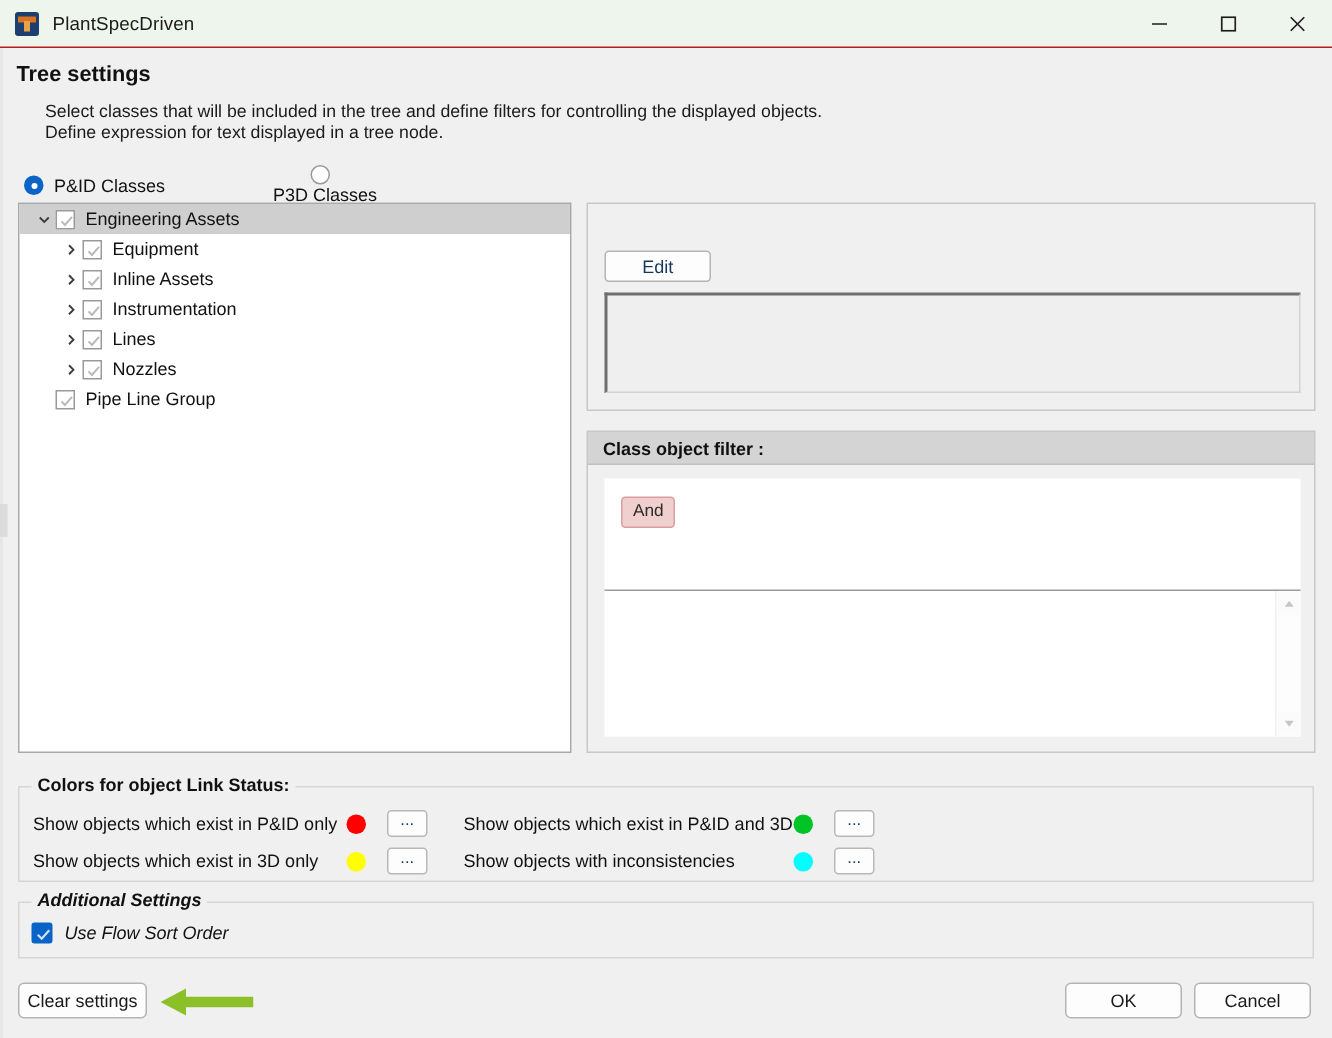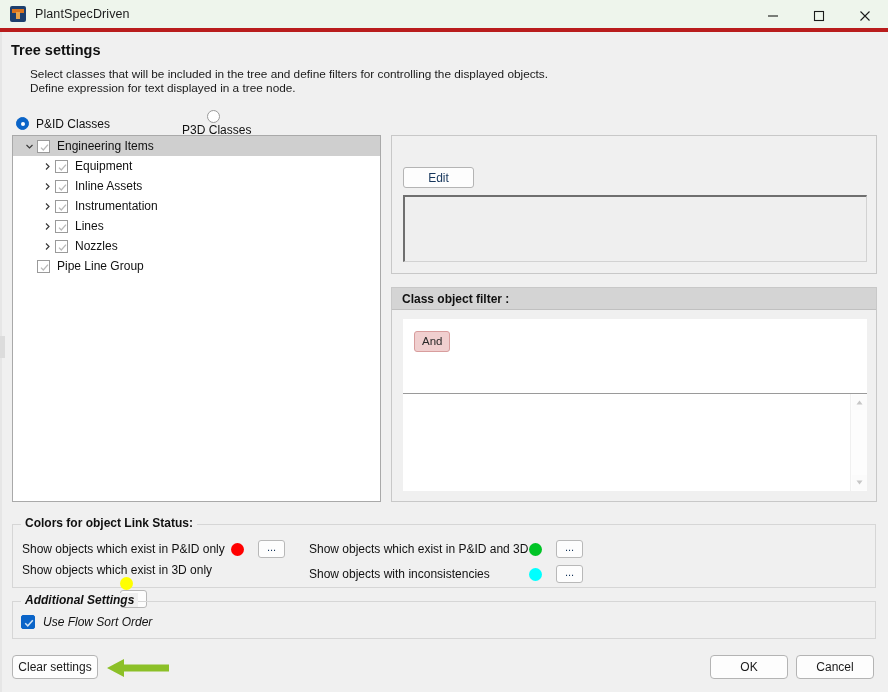--- a/index.html
+++ b/index.html
@@ -14,21 +14,21 @@
     position: relative;
     width: 888px; height: 692px;
     background: #f0f0f0;
     overflow: hidden;
   }
 
   
   #titlebar {
     position: absolute; left: 0; top: 0; width: 888px; height: 32px;
     background: #eef5ec;
-    border-bottom: 4px solid #b91c1c;
+    border-bottom: 1px solid #b91c1c;
     display: flex; align-items: center;
   }
   #app-icon {
     width: 16px; height: 16px; margin-left: 10px; margin-right: 9px;
     border-radius: 2px;
     background: #1d3f6e;
     position: relative; flex: none;
     overflow: hidden;
   }
   #app-icon::before {
@@ -181,21 +181,21 @@
     border: 1px solid #d6d6d6; background: transparent;
   }
   #fs-colors-legend {
     position: absolute; left: 8px; top: -9px;
     background: #f0f0f0; padding: 0 4px;
     font-size: 12px; font-weight: bold; color: #111;
     white-space: nowrap;
   }
   .color-row { position: absolute; display: flex; align-items: center; height: 22px; }
   #cr-0 { left: 9px; top: 13px; }
-  #cr-1 { left: 9px; top: 38px; flex-direction: column; }
+  #cr-1 { left: 9px; top: 38px; }
   #cr-2 { left: 296px; top: 13px; }
   #cr-3 { left: 296px; top: 38px; }
   .color-label {
     font-size: 12px; color: #111; white-space: nowrap;
   }
   #cr-0 .color-label, #cr-1 .color-label { width: 209px; }
   #cr-2 .color-label, #cr-3 .color-label { width: 220px; }
   .swatch {
     width: 13px; height: 13px; border-radius: 50%; flex: none;
   }
@@ -307,21 +307,21 @@
       <span class="tw">
         <svg width="9" height="9" viewBox="0 0 9 9">
             <path d="M1.5 3 L4.5 6 L7.5 3" fill="none" stroke="#3a3a3a" stroke-width="1.2"></path>
           </svg>
       </span>
       <span class="tcb">
         <svg width="11" height="11" viewBox="0 0 11 11">
             <path d="M2 5.6 L4.3 8 L9 2.6" fill="none" stroke="#b9b9b9" stroke-width="1.3"></path>
           </svg>
       </span>
-      <span>Engineering Items</span>
+      <span>Engineering Assets</span>
     </div>
 
     <div class="tree-row tree-indent-1">
       <span class="tw">
         <svg width="9" height="9" viewBox="0 0 9 9">
             <path d="M3 1.5 L6 4.5 L3 7.5" fill="none" stroke="#3a3a3a" stroke-width="1.2"></path>
           </svg>
       </span>
       <span class="tcb">
         <svg width="11" height="11" viewBox="0 0 11 11">

